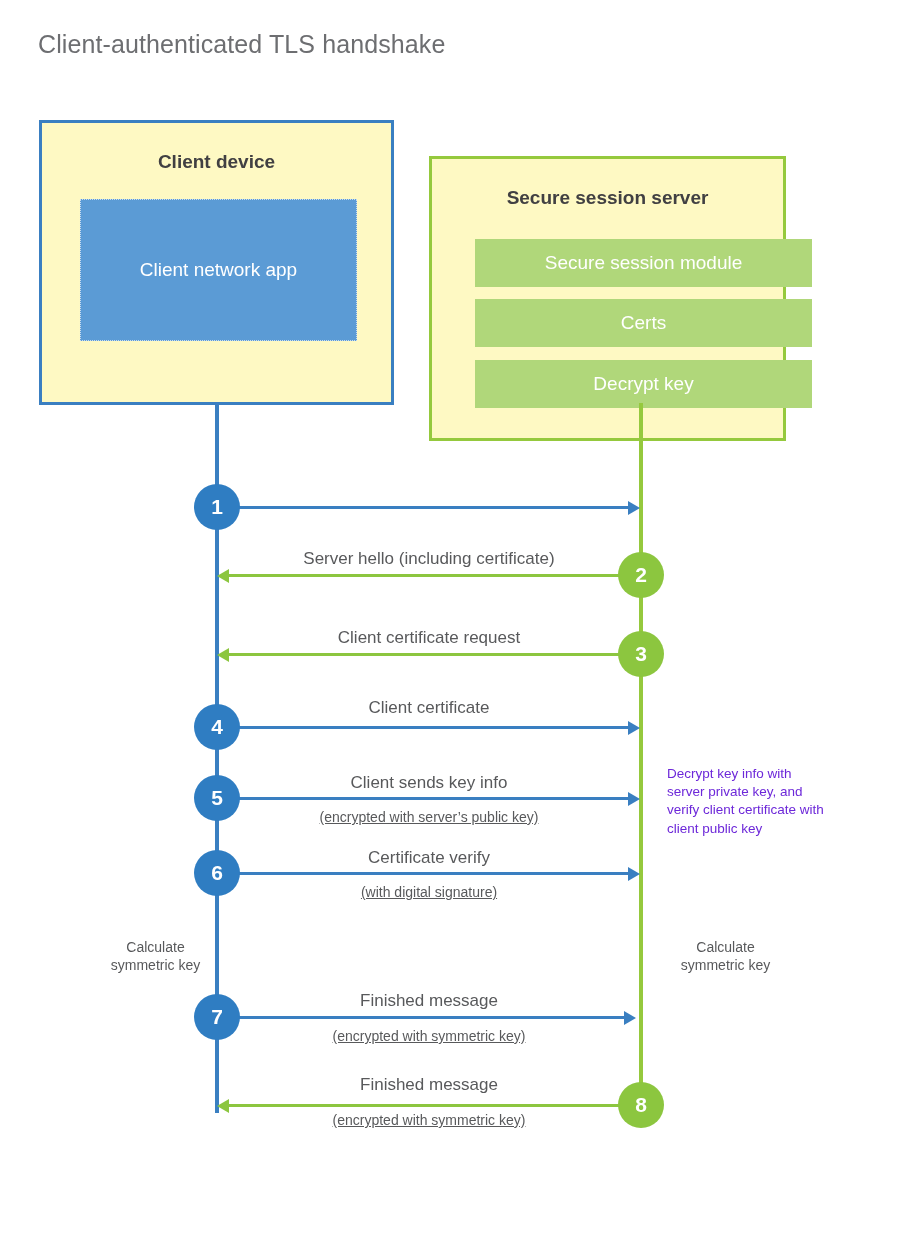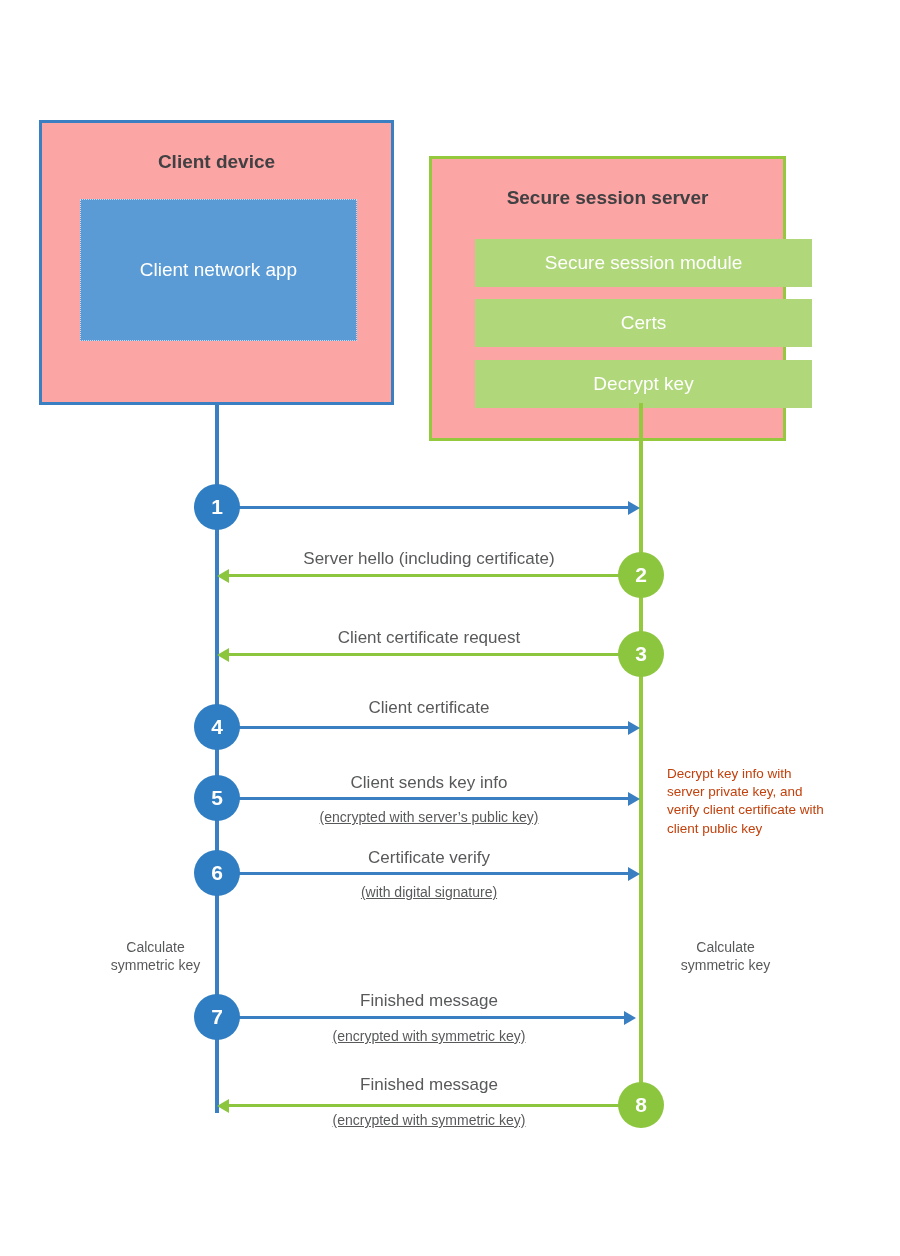--- a/index.html
+++ b/index.html
@@ -31,21 +31,21 @@
     font-size: 25px;
     font-weight: 400;
     color: #6d6e71;
     letter-spacing: 0.1px;
     white-space: nowrap;
   }
 
   
   .party-box {
     position: absolute;
-    background: #fca5a5;
+    background: #fef9c3;
     box-sizing: border-box;
   }
   .party-box.client {
     left: 39px;
     top: 120px;
     width: 355px;
     height: 285px;
     border: 3px solid #3a7fc1;
   }
   .party-box.server {
@@ -166,36 +166,37 @@
     text-align: center;
     font-size: 14px;
     color: #58595b;
     white-space: nowrap;
     text-decoration: underline;
   }
   .side-note {
     position: absolute;
     font-size: 13.5px;
     line-height: 1.35;
-    color: #c2410c;
+    color: #6d28d9;
   }
   .calc-note {
     position: absolute;
     font-size: 14px;
     line-height: 1.3;
     color: #58595b;
     text-align: center;
     white-space: pre-line;
   }
 </style>
 </head>
 <body>
 
 <div id="canvas">
 
+  <div class="page-title">Client-authenticated TLS handshake</div>
 
   <div class="party-box client">
     <div class="party-title">Client device</div>
     <div class="client-app-box">
       <span>Client network app</span>
     </div>
   </div>
 
   <div class="party-box server">
     <div class="party-title">Secure session server</div>

